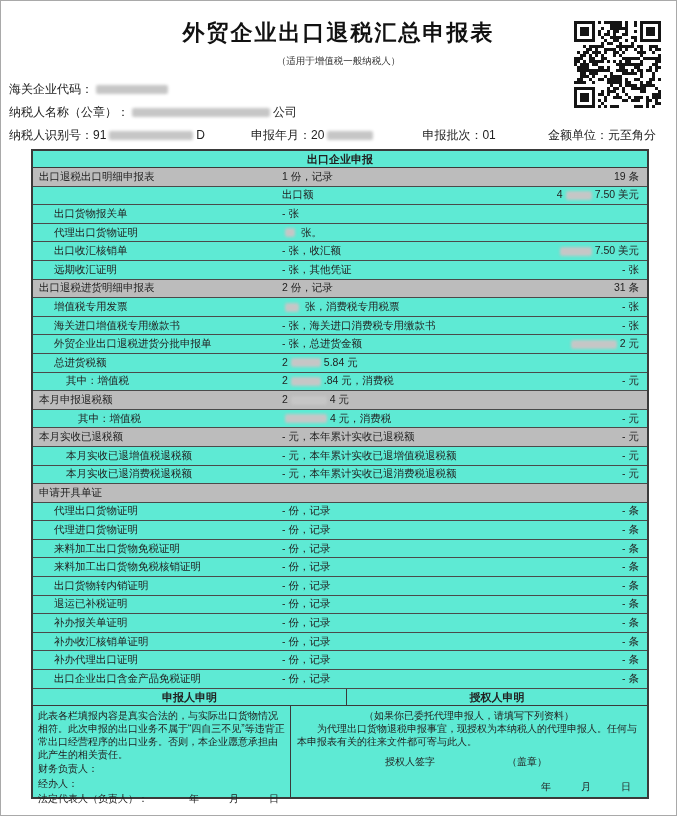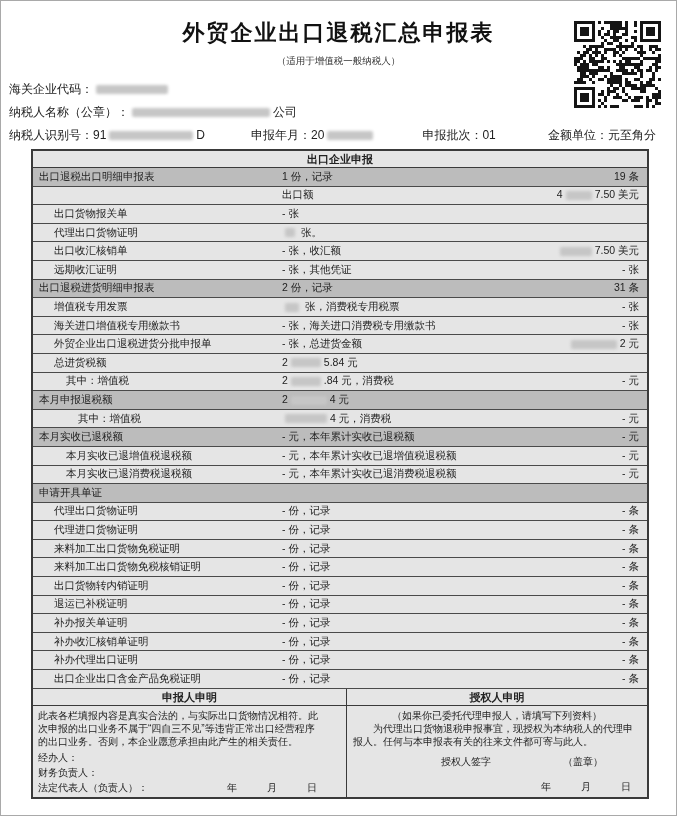--- a/index.html
+++ b/index.html
@@ -10,37 +10,37 @@
                 font-size:22px; font-weight:bold; letter-spacing:2px; color:#111; }
   .form-subtitle { position:absolute; top:54px; left:0; right:0; text-align:center;
                    font-size:9.5px; color:#333; }
   .qr { position:absolute; top:20px; right:15px; width:87px; height:87px; }
   .hline { position:absolute; left:8px; right:20px; font-size:12px; white-space:nowrap; }
   .h1 { top:80px; } .h2 { top:103px; } .h3 { top:126px; display:flex; align-items:center; }
   .h3 .fld { margin-right:46px; } .h3 .unit { margin-left:auto; margin-right:0;font-family:Liberation Mono, monospace; }
   .redact { display:inline-block; height:9px; background:#c6c6c6; filter:blur(1.5px);
             border-radius:2px; vertical-align:middle; margin:0 3px; }
   .form-table { position:absolute; top:148px; left:30px; width:618px; border:2px solid #3a3a3a;
-                background:#e5e5e5; }
+                background:#5eead4; }
   .section-head { height:17px; line-height:17px; text-align:center; font-weight:bold;
                   font-size:11px; border-bottom:1px solid #3a3a3a; }
   .trow { display:flex; align-items:center; height:18.6px; font-size:10.5px;
           border-bottom:1px solid #4a4a4a;gap:32px; }
   .trow.shade { background:#bcbcbc; }
   .c-label { flex:none; width:217px; white-space:nowrap; overflow:hidden; }
   .ind0 { padding-left:6px; } .ind1 { padding-left:21px; } .ind2 { padding-left:33px; }
   .ind3 { padding-left:45px; }
   .c-mid { flex:1; white-space:nowrap; overflow:hidden; }
   .c-right { flex:none; margin-left:auto; padding-right:8px; white-space:nowrap; }
   .decl-head { display:flex; height:17px; line-height:17px; text-align:center;
                font-weight:bold; font-size:11px; border-bottom:1px solid #3a3a3a; }
   .decl-head .dl { width:314px; border-right:1px solid #3a3a3a; }
   .decl-head .dr { flex:1; }
   .decl-body { display:flex; height:91px; font-size:10px; line-height:1.32; }
-  .decl-body .cl { width:314px; border-right:1px solid #3a3a3a; padding:3px 23px 2px 5px;
+  .decl-body .cl { width:258px; border-right:1px solid #3a3a3a; padding:3px 5px 2px 5px;
                    display:flex; flex-direction:column; }
   .decl-body .cr { flex:1; padding:3px 6px 2px 6px; display:flex; flex-direction:column; }
   .decl-para { margin:0; }
   .center-line { text-align:center; margin:0; }
   .indent-para { margin:0; text-indent:2em; }
   .signers { margin-top:auto; }
   .sign-line { height:15px; display:flex; align-items:center; }
   .sign-line .date { margin-left:auto; padding-right:6px; }
   .auth-sign-line { margin-top:6px; height:15px; display:flex; align-items:center; }
   .auth-sign-line .lbl { margin-left:88px; } .auth-sign-line .seal { margin-left:72px; }
@@ -641,24 +641,24 @@
     <div class="decl-head">
       <div class="dl">申报人申明</div>
       <div class="dr">授权人申明</div>
     </div>
 
     <div class="decl-body">
       <div class="cl">
         <p class="decl-para">此表各栏填报内容是真实合法的，与实际出口货物情况相符。此次申报的出口业务不属于“四自三不见”等违背正常出口经营程序的出口业务。否则，本企业愿意承担由此产生的相关责任。</p>
         <div class="signers">
           <div class="sign-line">
-              <span>经办人：</span>
+              <span>财务负责人：</span>
             </div>
           <div class="sign-line">
-              <span>财务负责人：</span>
+              <span>经办人：</span>
             </div>
           <div class="sign-line">
               <span>法定代表人（负责人）：</span>
               <span class="date">年　　　月　　　日</span>
             </div>
         </div>
       </div>
       <div class="cr">
         <p class="center-line">（如果你已委托代理申报人，请填写下列资料）</p>
         <p class="indent-para">为代理出口货物退税申报事宜，现授权为本纳税人的代理申报人。任何与本申报表有关的往来文件都可寄与此人。</p>

